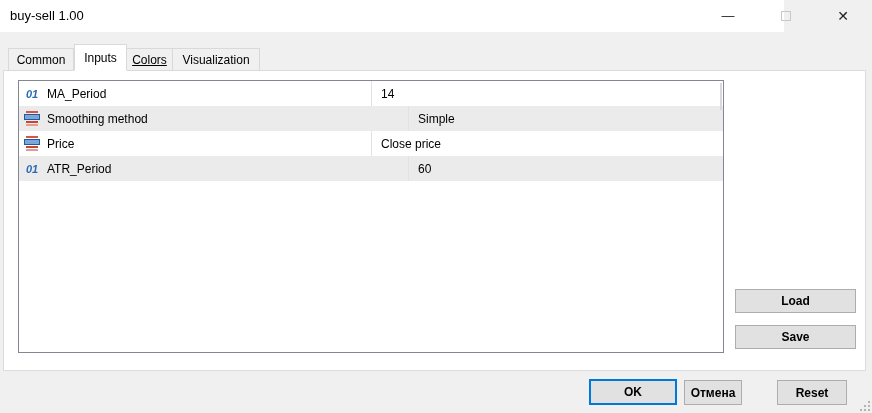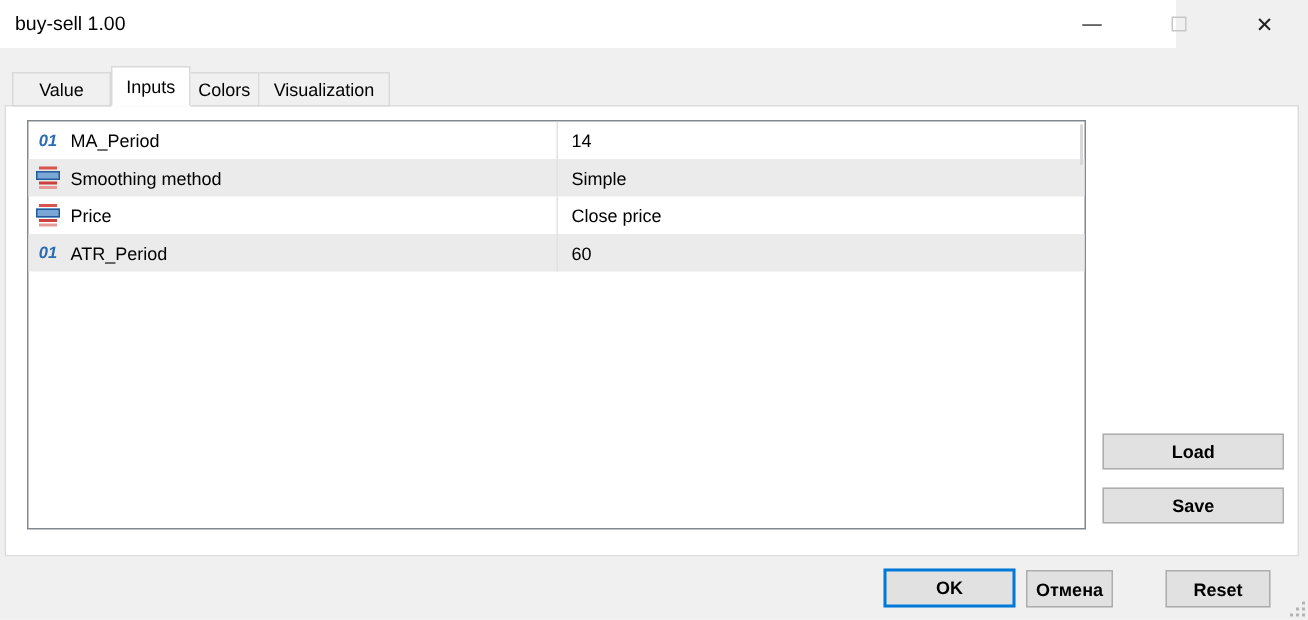--- a/index.html
+++ b/index.html
@@ -35,38 +35,38 @@
     height:23px; background:#f0f0f0; border:1px solid #d9d9d9;
     border-left:none; display:flex; align-items:center; justify-content:center;
   }
   .tab:first-child { border-left:1px solid #d9d9d9; }
   .tab.active {
     height:27px; background:#ffffff; border:1px solid #d9d9d9;
     border-bottom:1px solid #ffffff; position:relative; z-index:4;
   }
   .tab-common { width:66px; }
   .tab-inputs { width:53px; }
-  .tab-colors { width:46px; }
+  .tab-colors { width:46px;text-decoration:underline; }
   .tab-visualization { width:87px; }
   
   .panel {
     position:absolute; left:3px; top:70px; width:863px; height:301px;
     background:#ffffff; border:1px solid #dcdcdc; z-index:1;
   }
   
   .param-table {
     position:absolute; left:18px; top:80px; width:706px; height:273px;
     background:#ffffff; border:1px solid #828790; z-index:2;
   }
   .t-row {
     position:relative; width:100%; height:25px;
     display:flex; align-items:center;
   }
   .t-header { border-bottom:1px solid #ededed; height:25px; }
-  .t-row.alt { background:#ebebeb; }
+  .t-row.alt { background:#ebebeb;gap:37px; }
   .cell-var {
     width:352px; height:100%; display:flex; align-items:center;
     padding-left:4px; overflow:hidden;
   }
   .t-header .cell-var { padding-left:10px; }
   .cell-val {
     flex:1; height:100%; display:flex; align-items:center;
     border-left:1px solid #e2e2e2; padding-left:9px; overflow:hidden;
   }
   .param-icon { width:18px; min-width:18px; height:16px; margin-right:6px;
@@ -109,21 +109,21 @@
     <div class="caption-btn btn-max">
       <span class="max-glyph"></span>
     </div>
     <div class="caption-btn btn-close">
       <span class="close-glyph">✕</span>
     </div>
   </div>
 
   <div class="tabs">
     <div class="tab tab-common">
-      <span>Value</span>
+      <span>Common</span>
     </div>
     <div class="tab tab-inputs active">
       <span>Inputs</span>
     </div>
     <div class="tab tab-colors">
       <span>Colors</span>
     </div>
     <div class="tab tab-visualization">
       <span>Visualization</span>
     </div>

